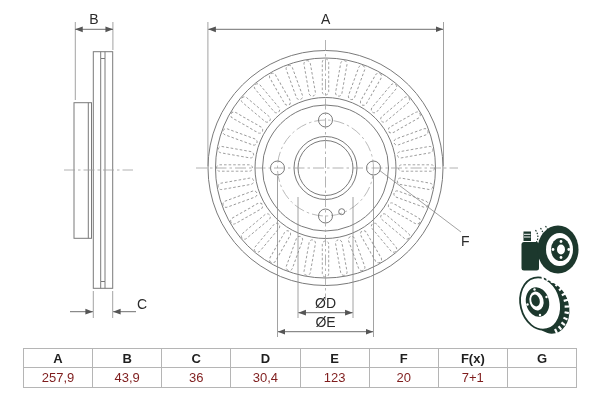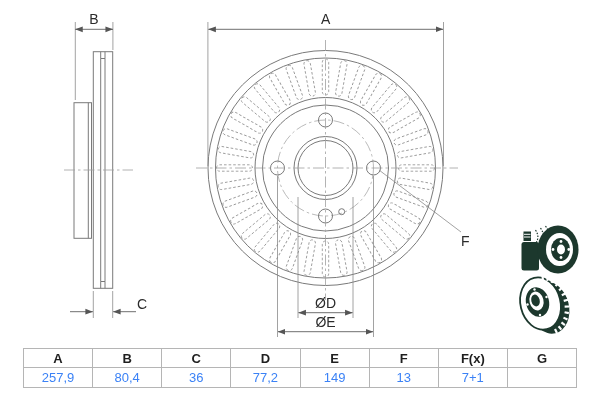--- a/index.html
+++ b/index.html
@@ -5,21 +5,21 @@
   html,body{margin:0;padding:0;background:#ffffff;}
   .screen{position:relative;width:600px;height:400px;background:#ffffff;overflow:hidden;
           font-family:"Liberation Sans", sans-serif;}
   svg text{font-family:"Liberation Sans", sans-serif;}
   .dim-label{font-size:14px;fill:#2b2b2b;}
   .spec-table{position:absolute;left:23px;top:348px;width:554px;border-collapse:collapse;
               table-layout:fixed;}
   .spec-table th,.spec-table td{border:1px solid #b5b5b5;text-align:center;padding:0;
               overflow:hidden;white-space:nowrap;}
   .spec-table th{height:18px;font-size:13px;font-weight:bold;color:#1f1f1f;}
-  .spec-table td{height:19px;font-size:13px;font-weight:normal;color:#3b82f6;}
+  .spec-table td{height:19px;font-size:13px;font-weight:normal;color:#7f1d1d;}
 </style>
 </head>
 <body>
 
 <div class="screen">
 
   <svg width="600" height="348" viewBox="0 0 600 348">
     <defs>
       <marker id="arr" viewBox="0 0 10 10" refX="9.2" refY="5" markerWidth="9" markerHeight="9" orient="auto-start-reverse">
         <path d="M0,1.4 L9.5,5 L0,8.6 z" fill="#555"></path>
@@ -207,23 +207,23 @@
         <th>D</th>
         <th>E</th>
         <th>F</th>
         <th>F(x)</th>
         <th>G</th>
       </tr>
     </thead>
     <tbody>
       <tr>
         <td>257,9</td>
-        <td>80,4</td>
+        <td>43,9</td>
         <td>36</td>
-        <td>77,2</td>
-        <td>149</td>
-        <td>13</td>
+        <td>30,4</td>
+        <td>123</td>
+        <td>20</td>
         <td>7+1</td>
         <td></td>
       </tr>
     </tbody>
   </table>
 </div>
 
 </body></html>

